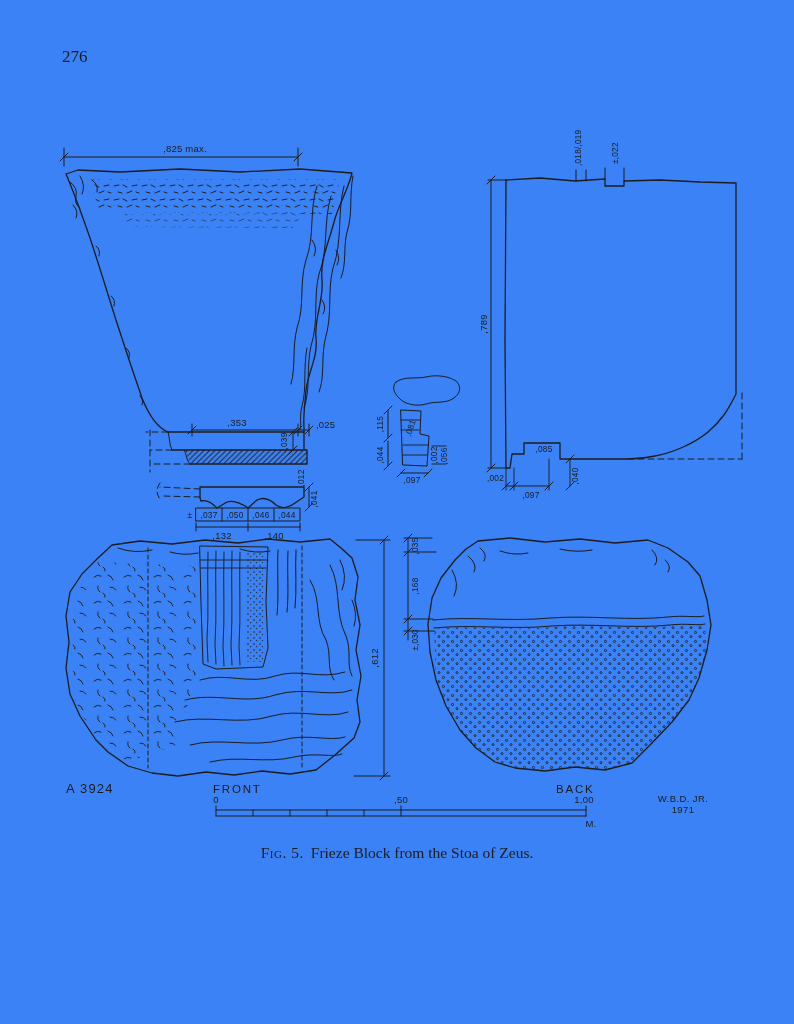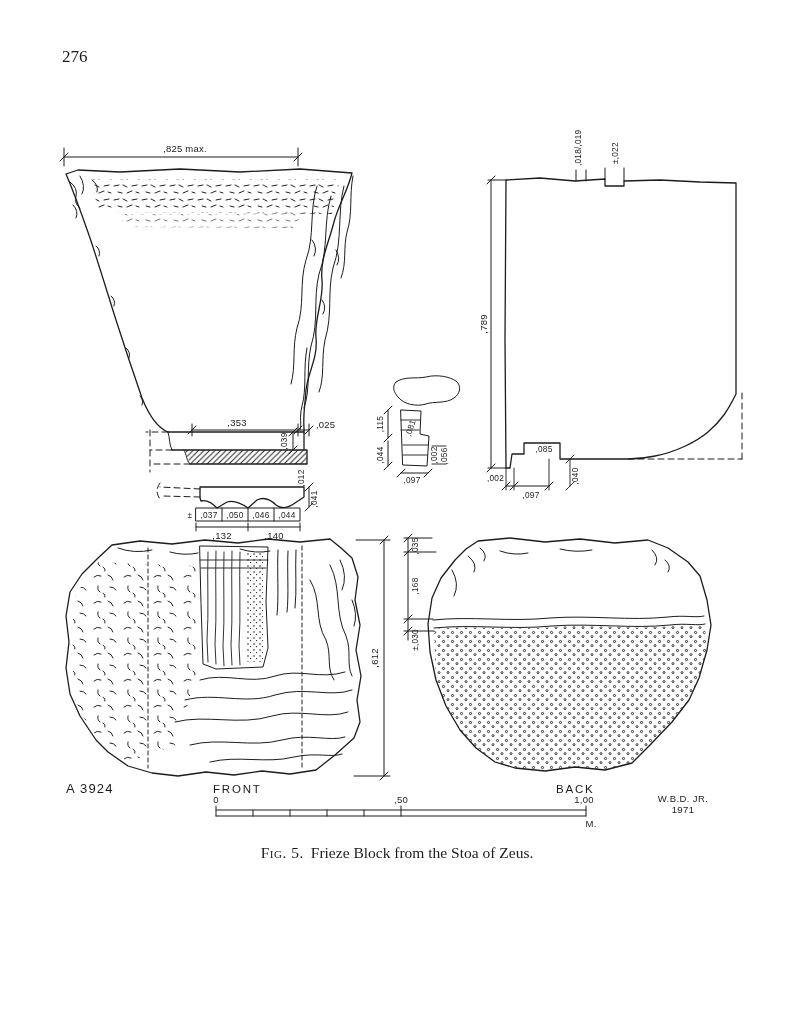--- a/index.html
+++ b/index.html
@@ -1,16 +1,16 @@
 <!DOCTYPE html>
 <html><head>
 <meta charset="utf-8">
 <style>
   html,body{margin:0;padding:0;background:#e8e8e8}
-  .page{position:relative;width:794px;height:1024px;background:#ffffff;color:#1c1c1c;
+  .page{position:relative;width:794px;height:1024px;background:#3b82f6;color:#1c1c1c;
         font-family:"Liberation Serif",serif;overflow:hidden}
   .pageno{position:absolute;top:47px;left:62px;font-size:17px}
   .runhead{position:absolute;top:47px;left:0;width:724px;text-align:center;
            font-size:16.5px;letter-spacing:.7px}
   .caption{position:absolute;top:844px;left:0;width:794px;text-align:center;font-size:15.5px}
   .caption .fig{font-variant:small-caps;letter-spacing:.5px;margin-right:7px}
   svg.fig{position:absolute;top:0;left:0}
   svg text{font-family:"Liberation Sans",sans-serif;fill:#1c1c1c}
   .dim{font-size:9.5px;letter-spacing:.2px}
   .sm{font-size:8.3px}

